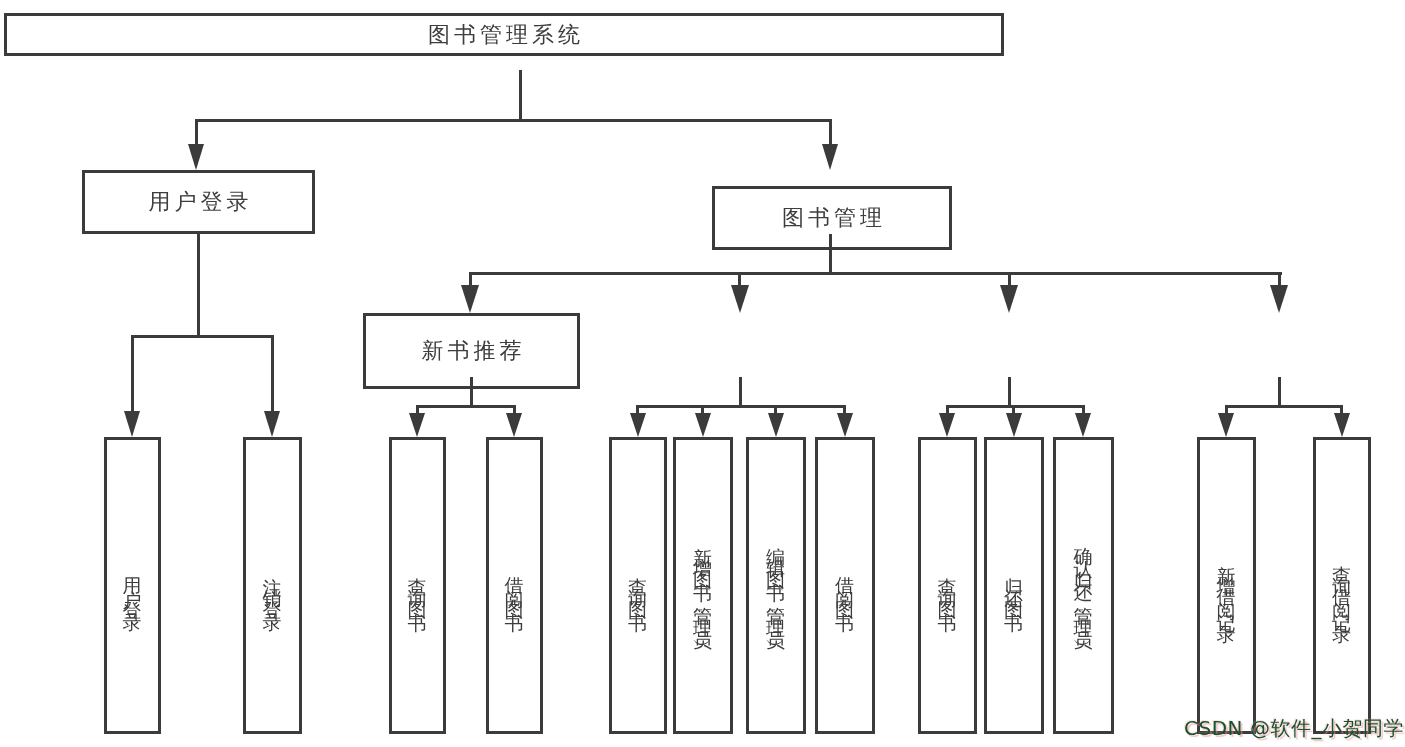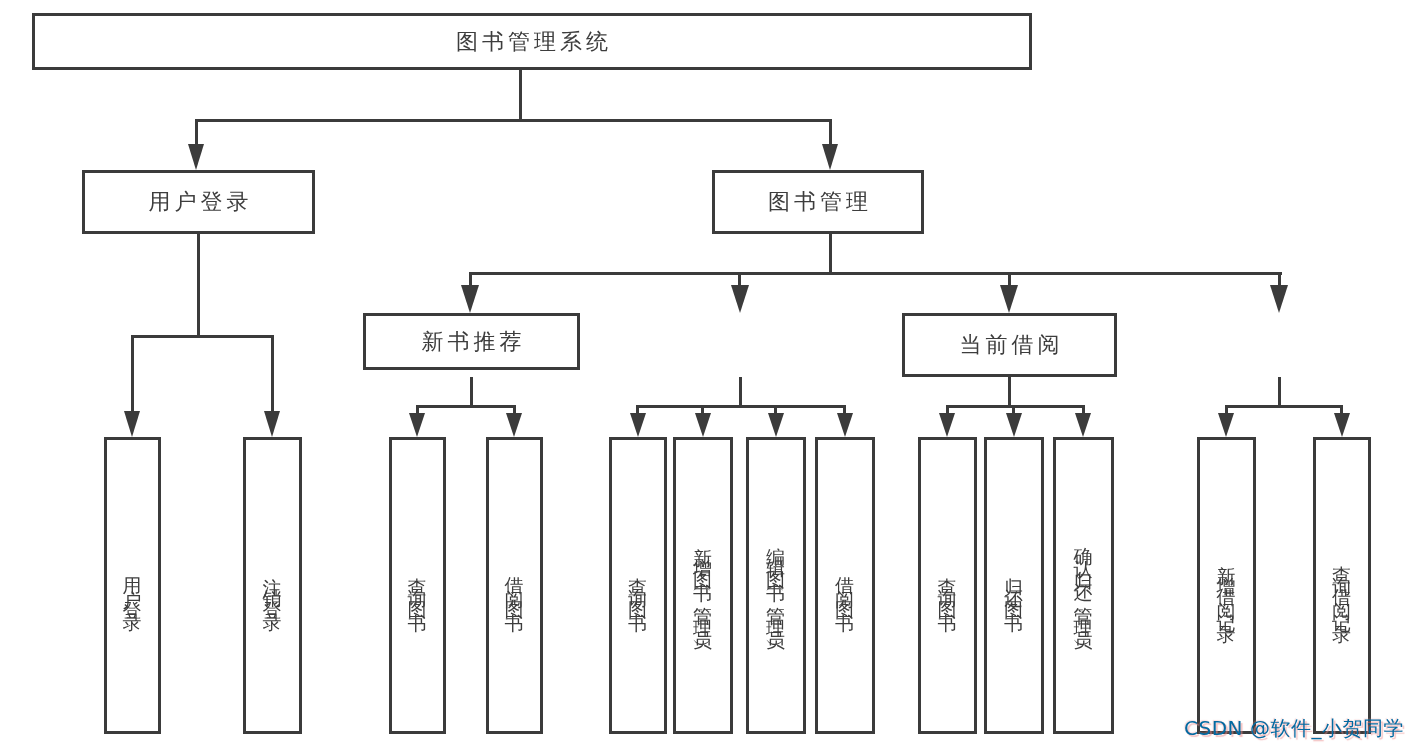--- a/index.html
+++ b/index.html
@@ -42,37 +42,36 @@
   .hline{position:absolute;height:3px;background:var(--line);}
   .arr{position:absolute;width:0;height:0;}
   .arr-m{border-left:8px solid transparent;border-right:8px solid transparent;border-top:26px solid var(--line);}
   .arr-l{border-left:9px solid transparent;border-right:9px solid transparent;border-top:28px solid var(--line);}
   .arr-s{border-left:8px solid transparent;border-right:8px solid transparent;border-top:24px solid var(--line);}
   .watermark{
     position:absolute;
     left:1184px;top:715px;
     font-size:20px;
     letter-spacing:0.5px;
-    color:#0369a1;
+    color:#14532d;
     text-shadow:2px 2px 1px rgba(233,140,140,0.55), -1px -1px 1px rgba(233,140,140,0.30);
     white-space:nowrap;
   }
 </style>
 </head>
 <body>
 
 <div class="canvas">
 
-  <div class="node" style="left:32px;top:13px;width:1000px;height:57px;">图书管理系统</div>
+  <div class="node" style="left:4px;top:13px;width:1000px;height:43px;">图书管理系统</div>
 
   <div class="node" style="left:82px;top:170px;width:233px;height:64px;">用户登录</div>
-  <div class="node" style="left:712px;top:170px;width:212px;height:64px;font-family:Liberation Serif, serif;">图书管理</div>
+  <div class="node" style="left:712px;top:186px;width:240px;height:64px;font-family:Liberation Serif, serif;">图书管理</div>
 
-  <div class="node" style="left:363px;top:313px;width:217px;height:57px;">新书推荐</div>
-  <div class="node" style="left:902px;top:313px;width:215px;height:64px;">当前借阅</div>
+  <div class="node" style="left:363px;top:313px;width:217px;height:76px;">新书推荐</div>
 
   <div class="leaf" style="left:104px;top:437px;width:57px;height:297px;">用户登录</div>
   <div class="leaf" style="left:243px;top:437px;width:59px;height:297px;">注销登录</div>
 
   <div class="leaf" style="left:389px;top:437px;width:57px;height:297px;">查询图书</div>
   <div class="leaf" style="left:486px;top:437px;width:57px;height:297px;">借阅图书</div>
 
   <div class="leaf" style="left:609px;top:437px;width:58px;height:297px;">查询图书</div>
   <div class="leaf" style="left:673px;top:437px;width:60px;height:297px;">新增图书（管理员）</div>
   <div class="leaf" style="left:746px;top:437px;width:60px;height:297px;">编辑图书（管理员）</div>

